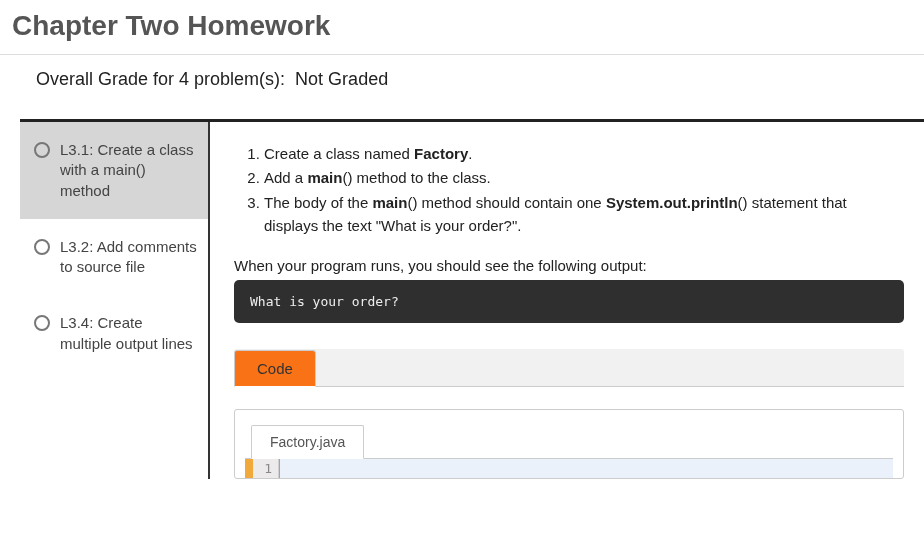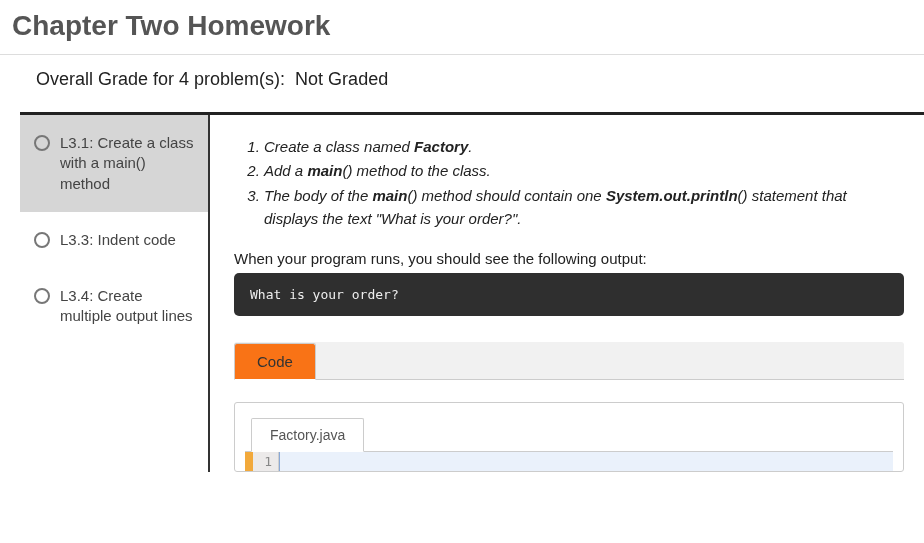--- a/index.html
+++ b/index.html
@@ -17,21 +17,21 @@
   }
   .outer-rule {
     border-top: 1px solid #ddd;
   }
   .content-wrap {
     padding: 0 0 0 20px;
   }
   .grade-line {
     font-size: 18px;
     color: #222;
-    padding: 14px 6px 22px 16px;
+    padding: 14px 6px 29px 16px;
     border-bottom: 3px solid #222;
   }
   .split {
     display: flex;
     align-items: stretch;
   }
   .sidebar {
     width: 190px;
     flex: 0 0 190px;
     border-right: 2px solid #333;
@@ -62,21 +62,21 @@
   .main {
     flex: 1;
     padding: 20px 20px 0 24px;
     color: #222;
   }
   .intro { margin-bottom: 16px; }
   .steps {
     margin: 0 0 20px 30px;
     line-height: 1.55;
   }
-  .steps li { margin-bottom: 1px; font-style: italic; }
+  .steps li { margin-bottom: 1px; }
   .when-run { margin-bottom: 6px; }
   .outbox {
     background: #2f2f2f;
     color: #eee;
     border-radius: 5px;
     padding: 14px 16px;
     font-family: "Consolas", "Menlo", monospace;
     font-size: 13px;
     margin-bottom: 26px;
   }
@@ -161,21 +161,21 @@
   </div>
 
   <div class="split">
     <nav class="sidebar">
       <div class="side-item selected">
         <span class="radio"></span>
         <span class="side-label">L3.1: Create a class with a main() method</span>
       </div>
       <div class="side-item">
         <span class="radio"></span>
-        <span class="side-label">L3.3: Indent code</span>
+        <span class="side-label">L3.2: Add comments to source file</span>
       </div>
       <div class="side-item">
         <span class="radio"></span>
         <span class="side-label">L3.4: Create multiple output lines</span>
       </div>
     </nav>
 
     <main class="main">
 
       <ol class="steps">

